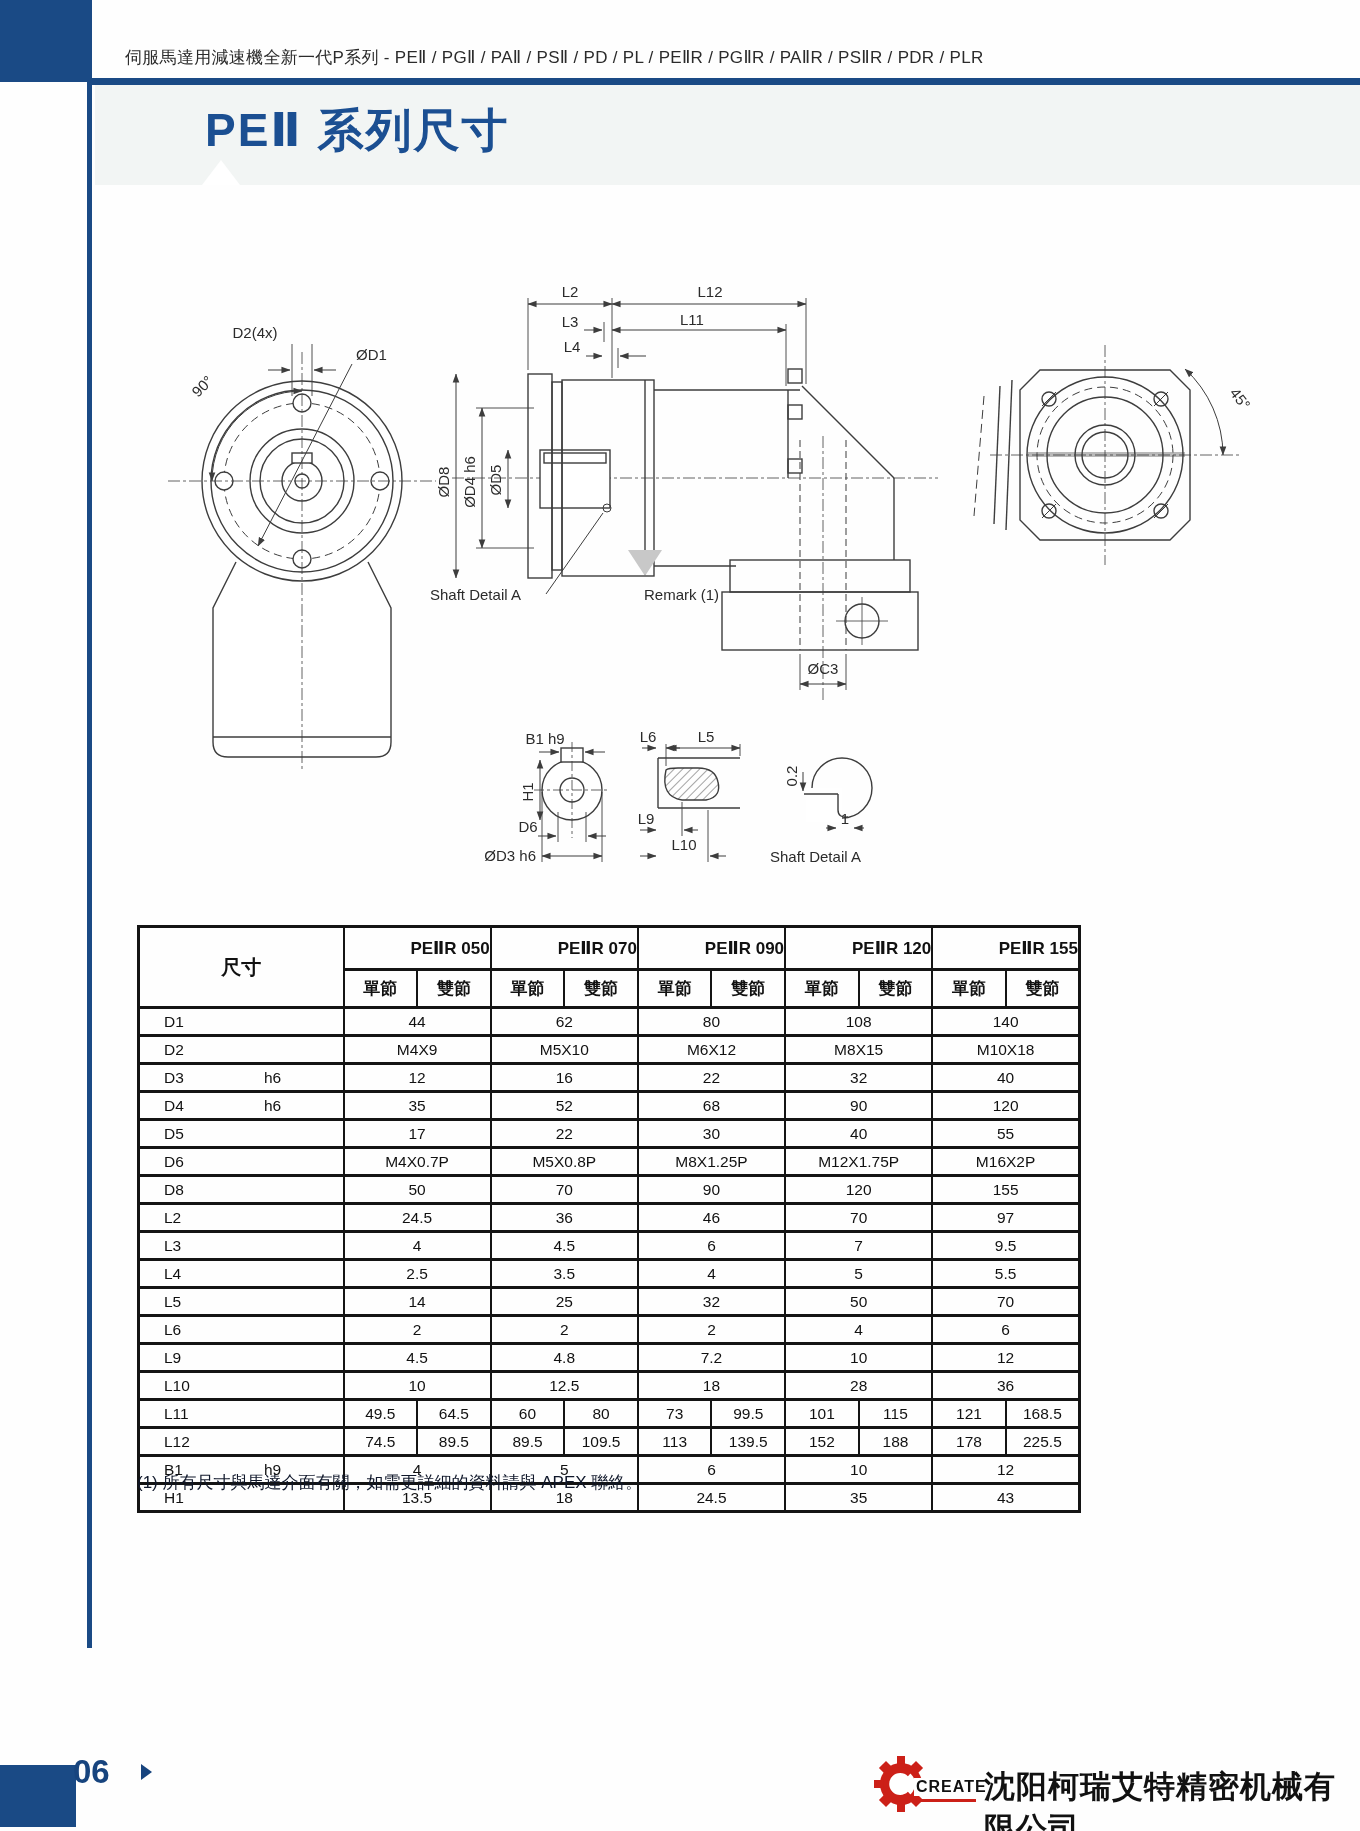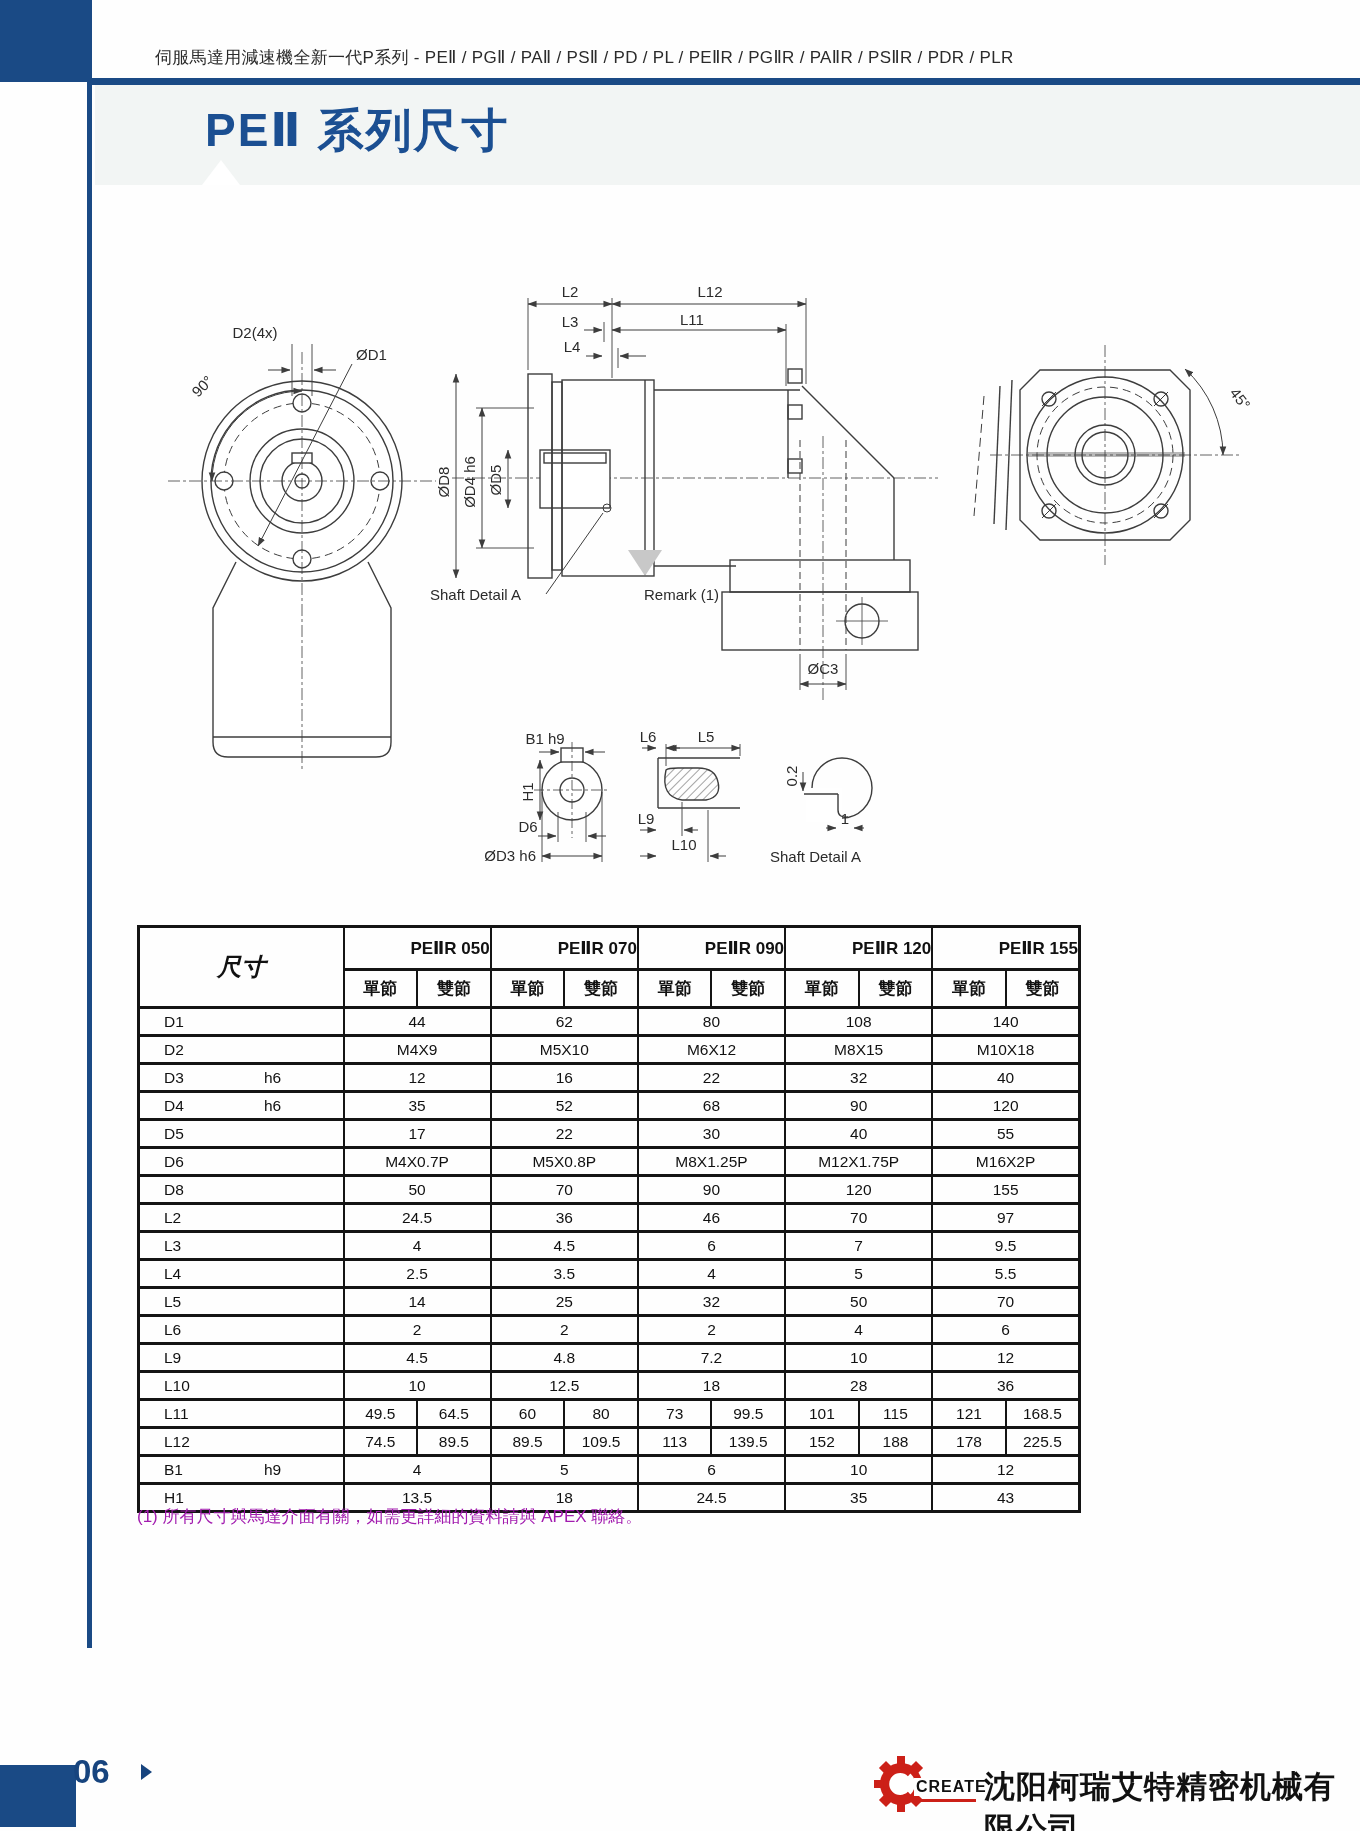--- a/index.html
+++ b/index.html
@@ -1,42 +1,42 @@
 <!DOCTYPE html>
 <html><head>
 <meta charset="utf-8">
 <style>
   html,body{margin:0;padding:0;background:#e8e8e8;}
   .page{position:relative;width:1360px;height:1831px;background:#fefefe;overflow:hidden;
         font-family:"Liberation Sans","DejaVu Sans",sans-serif;}
   .abs{position:absolute;}
   .corner-block{left:0;top:0;width:92px;height:82px;background:#1a4a85;}
   .left-rule{left:87px;top:0;width:5px;height:1648px;background:#1a4a85;}
-  .header-line{left:125px;top:46px;width:1200px;font-size:17px;color:#2b2b2b;letter-spacing:0.3px;margin-left:30px;}
+  .header-line{left:125px;top:46px;width:1200px;font-size:17px;color:#2b2b2b;letter-spacing:0.3px;}
   .top-rule{left:92px;top:78px;width:1268px;height:7px;background:#1a4a85;}
   .title-band{left:95px;top:85px;width:1265px;height:100px;background:#f2f5f4;}
   .title-notch{left:202px;top:160px;width:0;height:0;border-left:19px solid transparent;
                border-right:19px solid transparent;border-bottom:25px solid #ffffff;}
   .page-title{left:205px;top:100px;font-size:46px;font-weight:bold;color:#1b4f92;letter-spacing:2px;}
   .drawing-svg{left:0;top:195px;}
   .dt{font-size:15px;fill:#2b2b2b;font-family:"Liberation Sans","DejaVu Sans",sans-serif;}
   .dim-table{position:absolute;left:137px;top:925px;border-collapse:collapse;table-layout:fixed;
              width:941px;color:#111;font-family:"Liberation Sans","DejaVu Sans",sans-serif;}
   .dim-table th,.dim-table td{border-left:2px solid #141414;border-right:2px solid #141414;
              border-top:3px solid #141414;border-bottom:3px solid #141414;text-align:center;padding:0;
              overflow:hidden;white-space:nowrap;}
   .dim-table{border:3px solid #141414;}
-  .dim-table .corner{font-size:24px;font-weight:bold;font-style:italic;}
+  .dim-table .corner{font-size:20px;font-weight:bold;}
   .dim-table .model{font-size:17px;font-weight:bold;height:40px;text-align:right;}
   .dim-table .sub{font-size:17px;font-weight:bold;height:35px;}
   .dim-table tbody td{font-size:15.5px;height:25px;}
   .dim-table td.lbl{text-align:left;position:relative;}
   .dim-table td.lbl .l1{padding-left:24px;}
   .dim-table td.lbl .l2{position:absolute;left:124px;top:50%;transform:translateY(-50%);}
-  .footnote{left:137px;top:1505px;font-size:17px;color:#a21caf;}
+  .footnote{left:137px;top:1471px;font-size:17px;color:#0f172a;}
   .footer-block{left:0;top:1765px;width:76px;height:62px;background:#1a4a85;}
   .page-number{left:73px;top:1753px;font-size:33px;font-weight:bold;color:#17447e;}
   .page-arrow{left:141px;top:1764px;width:0;height:0;border-top:8px solid transparent;
               border-bottom:8px solid transparent;border-left:11px solid #17447e;}
   .logo-wrap{left:874px;top:1756px;width:110px;height:60px;}
   .logo-text{position:absolute;left:24px;top:22px;font-size:16px;font-weight:800;color:#111;
              background:#fff;padding:0 2px;letter-spacing:1px;margin-left:16px;}
   .logo-underline{position:absolute;left:22px;top:43px;width:80px;height:3px;background:#cc2018;}
   .company-name{left:984px;top:1766px;font-size:31px;font-weight:bold;color:#111;letter-spacing:1px;}
 </style>

